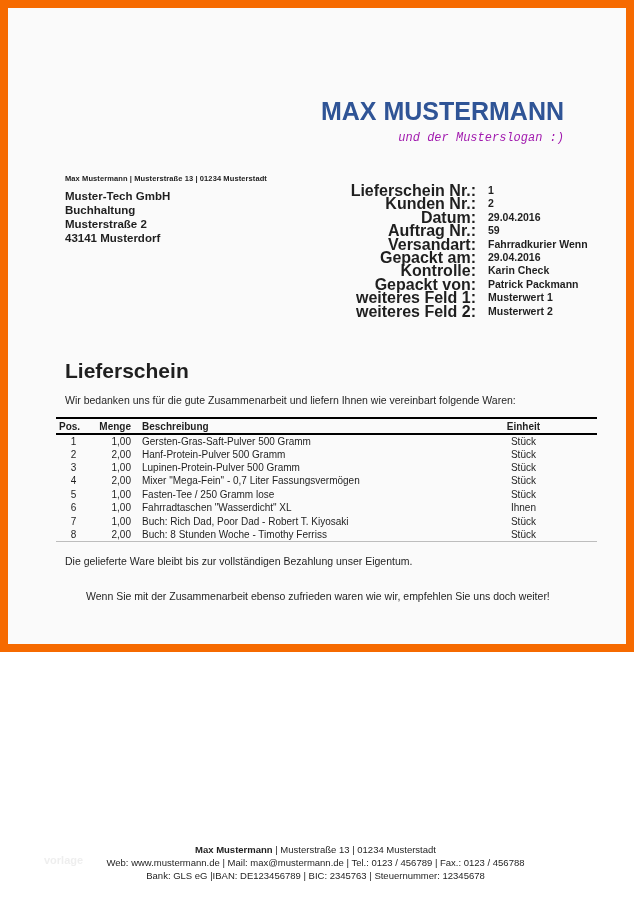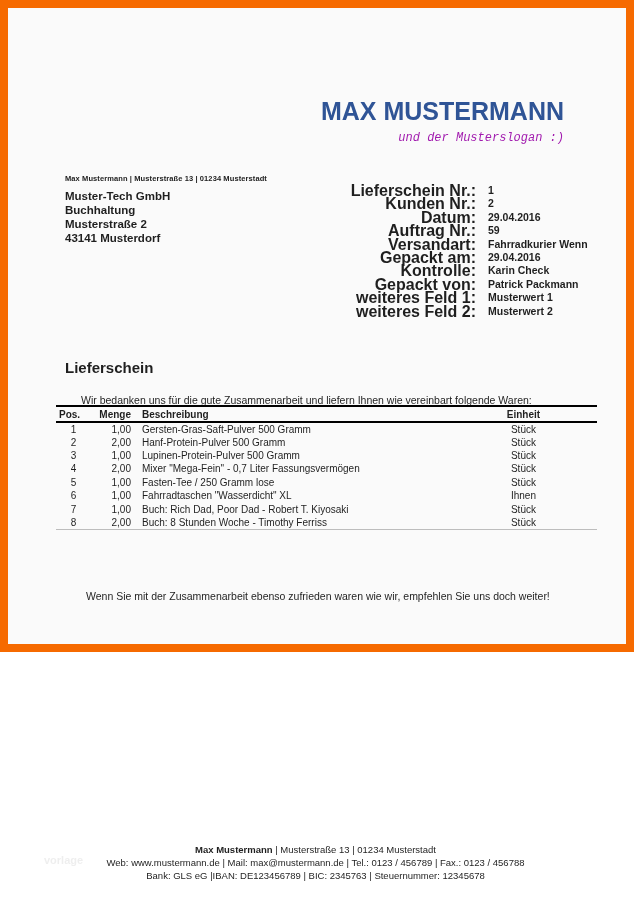--- a/index.html
+++ b/index.html
@@ -72,32 +72,32 @@
     flex: 0 0 105px;
     margin-left: 12px;
     text-align: left;
     font-size: 10.5px;
     font-weight: bold;
   }
   
   .doc-title {
     position: absolute;
     left: 57px; top: 351px;
-    font-size: 15px;
+    font-size: 21px;
     font-weight: bold;
     text-align: center;
   }
   .intro {
     position: absolute;
-    left: 73px; top: 386px;
+    left: 57px; top: 386px;
     font-size: 10.5px;
   }
   .items {
     position: absolute;
-    left: 48px; top: 397px;
+    left: 48px; top: 409px;
     width: 541px;
     border-collapse: collapse;
     table-layout: fixed;
     font-size: 10px;
   }
   .items thead tr { border-top: 2px solid #000; border-bottom: 2px solid #000; }
   .items th { font-weight: bold; height: 16px; vertical-align: middle; }
   .items td { height: 13.4px; vertical-align: middle; }
   .items tbody tr:last-child { border-bottom: 1px solid #bdbdbd; }
   .col-pos   { width: 32px; }
@@ -253,20 +253,21 @@
         </tr>
       <tr>
           <td class="pos">8</td>
           <td class="menge">2,00</td>
           <td class="beschr">Buch: 8 Stunden Woche - Timothy Ferriss</td>
           <td class="einh">Stück</td>
         </tr>
     </tbody>
   </table>
 
+  <div class="note1">Die gelieferte Ware bleibt bis zur vollständigen Bezahlung unser Eigentum.</div>
   <div class="note2">Wenn Sie mit der Zusammenarbeit ebenso zufrieden waren wie wir, empfehlen Sie uns doch weiter!</div>
 
   <div class="watermark">vorlage</div>
 
   <div class="footer">
     <div><span class="b">Max Mustermann</span><span> | Musterstraße 13 | 01234 Musterstadt</span></div>
     <div>Web: www.mustermann.de | Mail: max@mustermann.de | Tel.: 0123 / 456789 | Fax.: 0123 / 456788</div>
     <div>Bank: GLS eG |IBAN: DE123456789 | BIC: 2345763 | Steuernummer: 12345678</div>
   </div>
 

